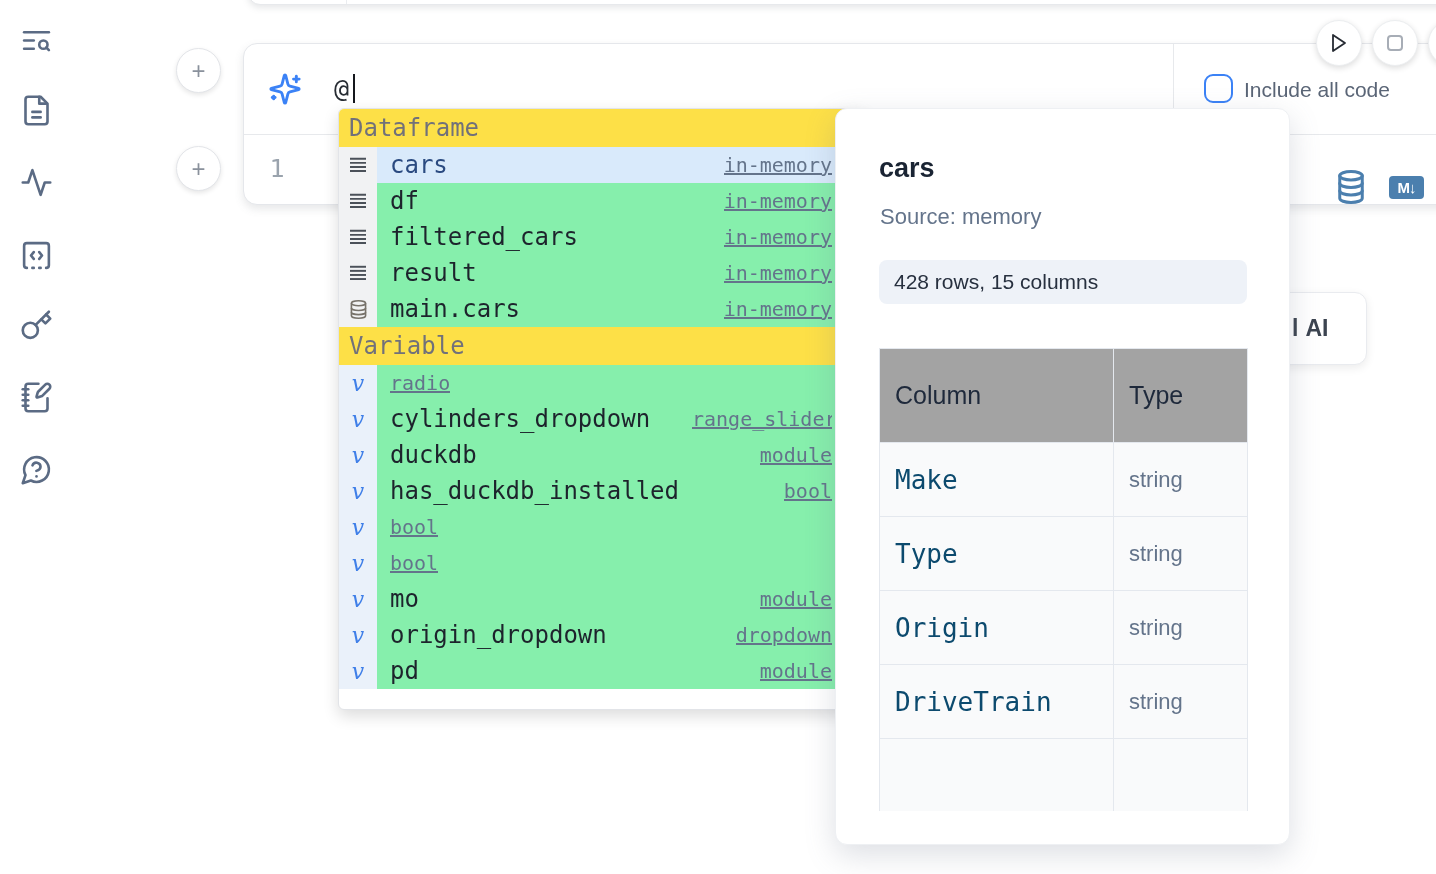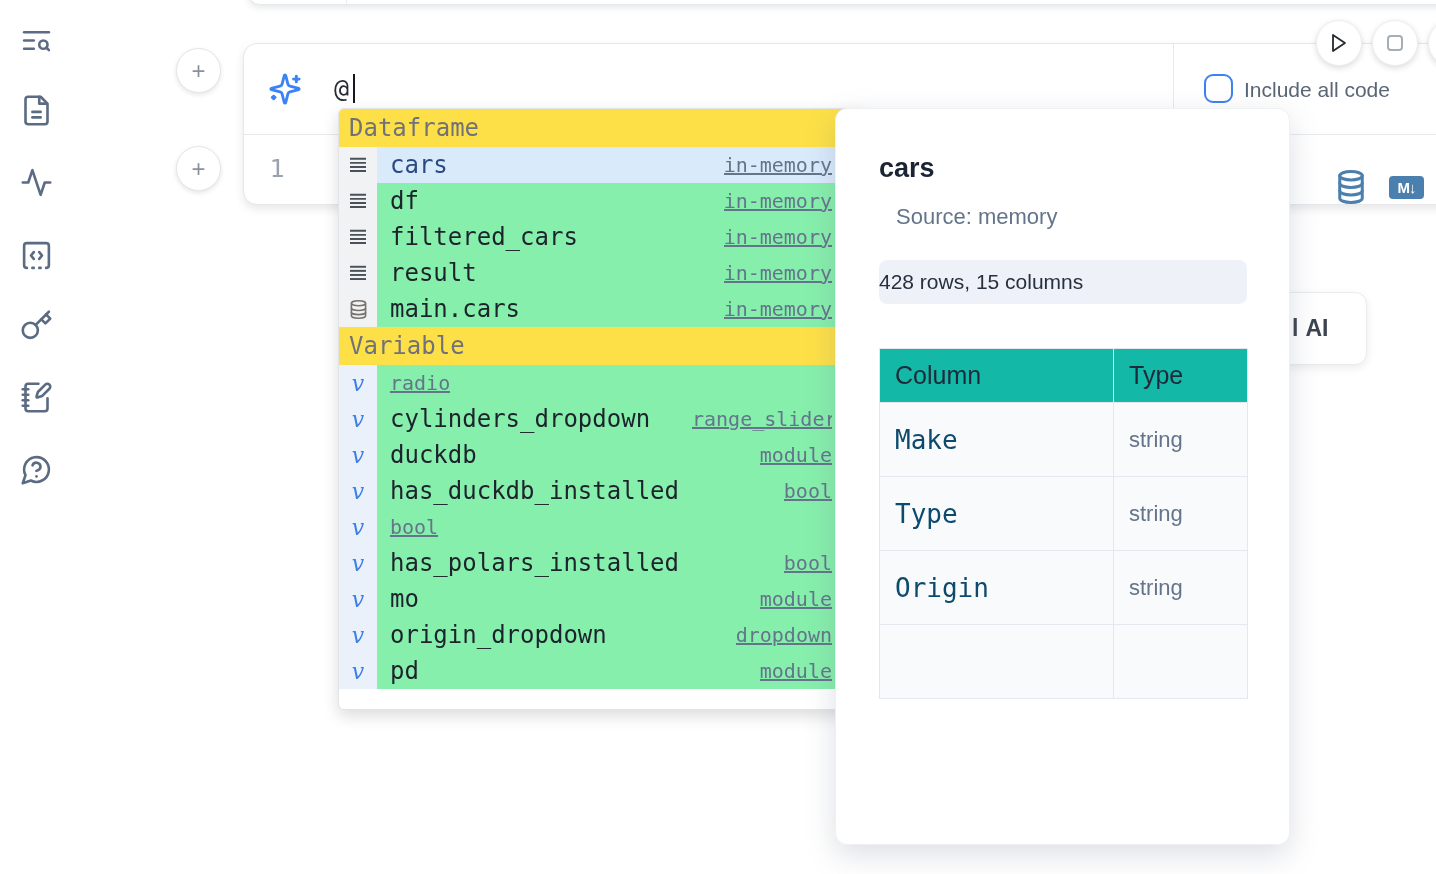--- a/index.html
+++ b/index.html
@@ -85,28 +85,28 @@
   .ac-row[data-kind="variable"] .ic-var { display:block; }
   .ic-rows svg { width:18px; height:16px; stroke:#4b5159; stroke-width:2.2; }
   .ic-db svg { width:17px; height:19px; stroke:#77726a; stroke-width:1.7; fill:none; }
   .ic-var { font-family:"DejaVu Serif",serif; font-style:italic; font-size:22px; color:#3f7fe8; }
 
   
   .preview { position:absolute; left:835px; top:108px; width:455px; height:737px; background:#fff;
              border:1px solid #eef0f3; border-radius:12px; z-index:30;
              box-shadow:0 10px 30px rgba(100,110,130,.22); }
   .pv-title { position:absolute; left:43px; top:44px; font-size:27px; font-weight:bold; color:#1a2433; }
-  .pv-source { position:absolute; left:60px; top:95px; font-size:22px; color:#64748b; }
+  .pv-source { position:absolute; left:44px; top:95px; font-size:22px; color:#64748b; }
   .pv-pill { position:absolute; left:43px; top:151px; width:368px; height:44px; background:#eef2f8;
-             border-radius:8px; display:flex; align-items:center; 
+             border-radius:8px; display:flex; align-items:center; padding-left:15px;
              font-size:21px; color:#27303f; }
   .pv-tablewrap { position:absolute; left:43px; top:239px; width:369px; height:463px; overflow:hidden; }
   table.pv { border-collapse:collapse; width:368px; table-layout:fixed; }
   table.pv th, table.pv td { border:1px solid #e4e8ee; padding:0 0 0 15px; text-align:left; }
-  table.pv th { height:54px; background:#14b8a6; font-size:25px; font-weight:normal; color:#1e293b; }
+  table.pv th { height:94px; background:#a3a3a3; font-size:25px; font-weight:normal; color:#1e293b; }
   table.pv td { height:74px; background:#f9fafb; }
   td.pv-col { font-family:"DejaVu Sans Mono",monospace; font-size:26px; color:#0c4a6e; }
   td.pv-type { font-size:22px; color:#64748b; }
   .w1 { width:234px; } .w2 { width:134px; }
 </style>
 </head>
 <body>
 
 <div class="side-icon" style="top:22px">
   <svg viewBox="0 0 24 24">
@@ -370,21 +370,20 @@
       <span class="ac-type">bool</span>
     </div>
   </div>
 
   <div class="ac-row" data-kind="variable">
     <div class="ac-gutter">
 
       <span class="ic-var">v</span>
     </div>
     <div class="ac-main">
-      <span class="ac-name">has_polars_installed</span>
       <span class="ac-type">bool</span>
     </div>
   </div>
 
   <div class="ac-row" data-kind="variable">
     <div class="ac-gutter">
 
       <span class="ic-var">v</span>
     </div>
     <div class="ac-main">
@@ -438,20 +437,24 @@
   <tr>
     <td class="pv-col w1">Type</td>
     <td class="pv-type w2">string</td>
   </tr>
 
   <tr>
     <td class="pv-col w1">Origin</td>
     <td class="pv-type w2">string</td>
   </tr>
 
+  <tr>
+    <td class="pv-col w1">DriveTrain</td>
+    <td class="pv-type w2">string</td>
+  </tr>
 
   <tr>
     <td class="pv-col w1"></td>
     <td class="pv-type w2"></td>
   </tr>
 </tbody>
     </table>
   </div>
 </div>
 

